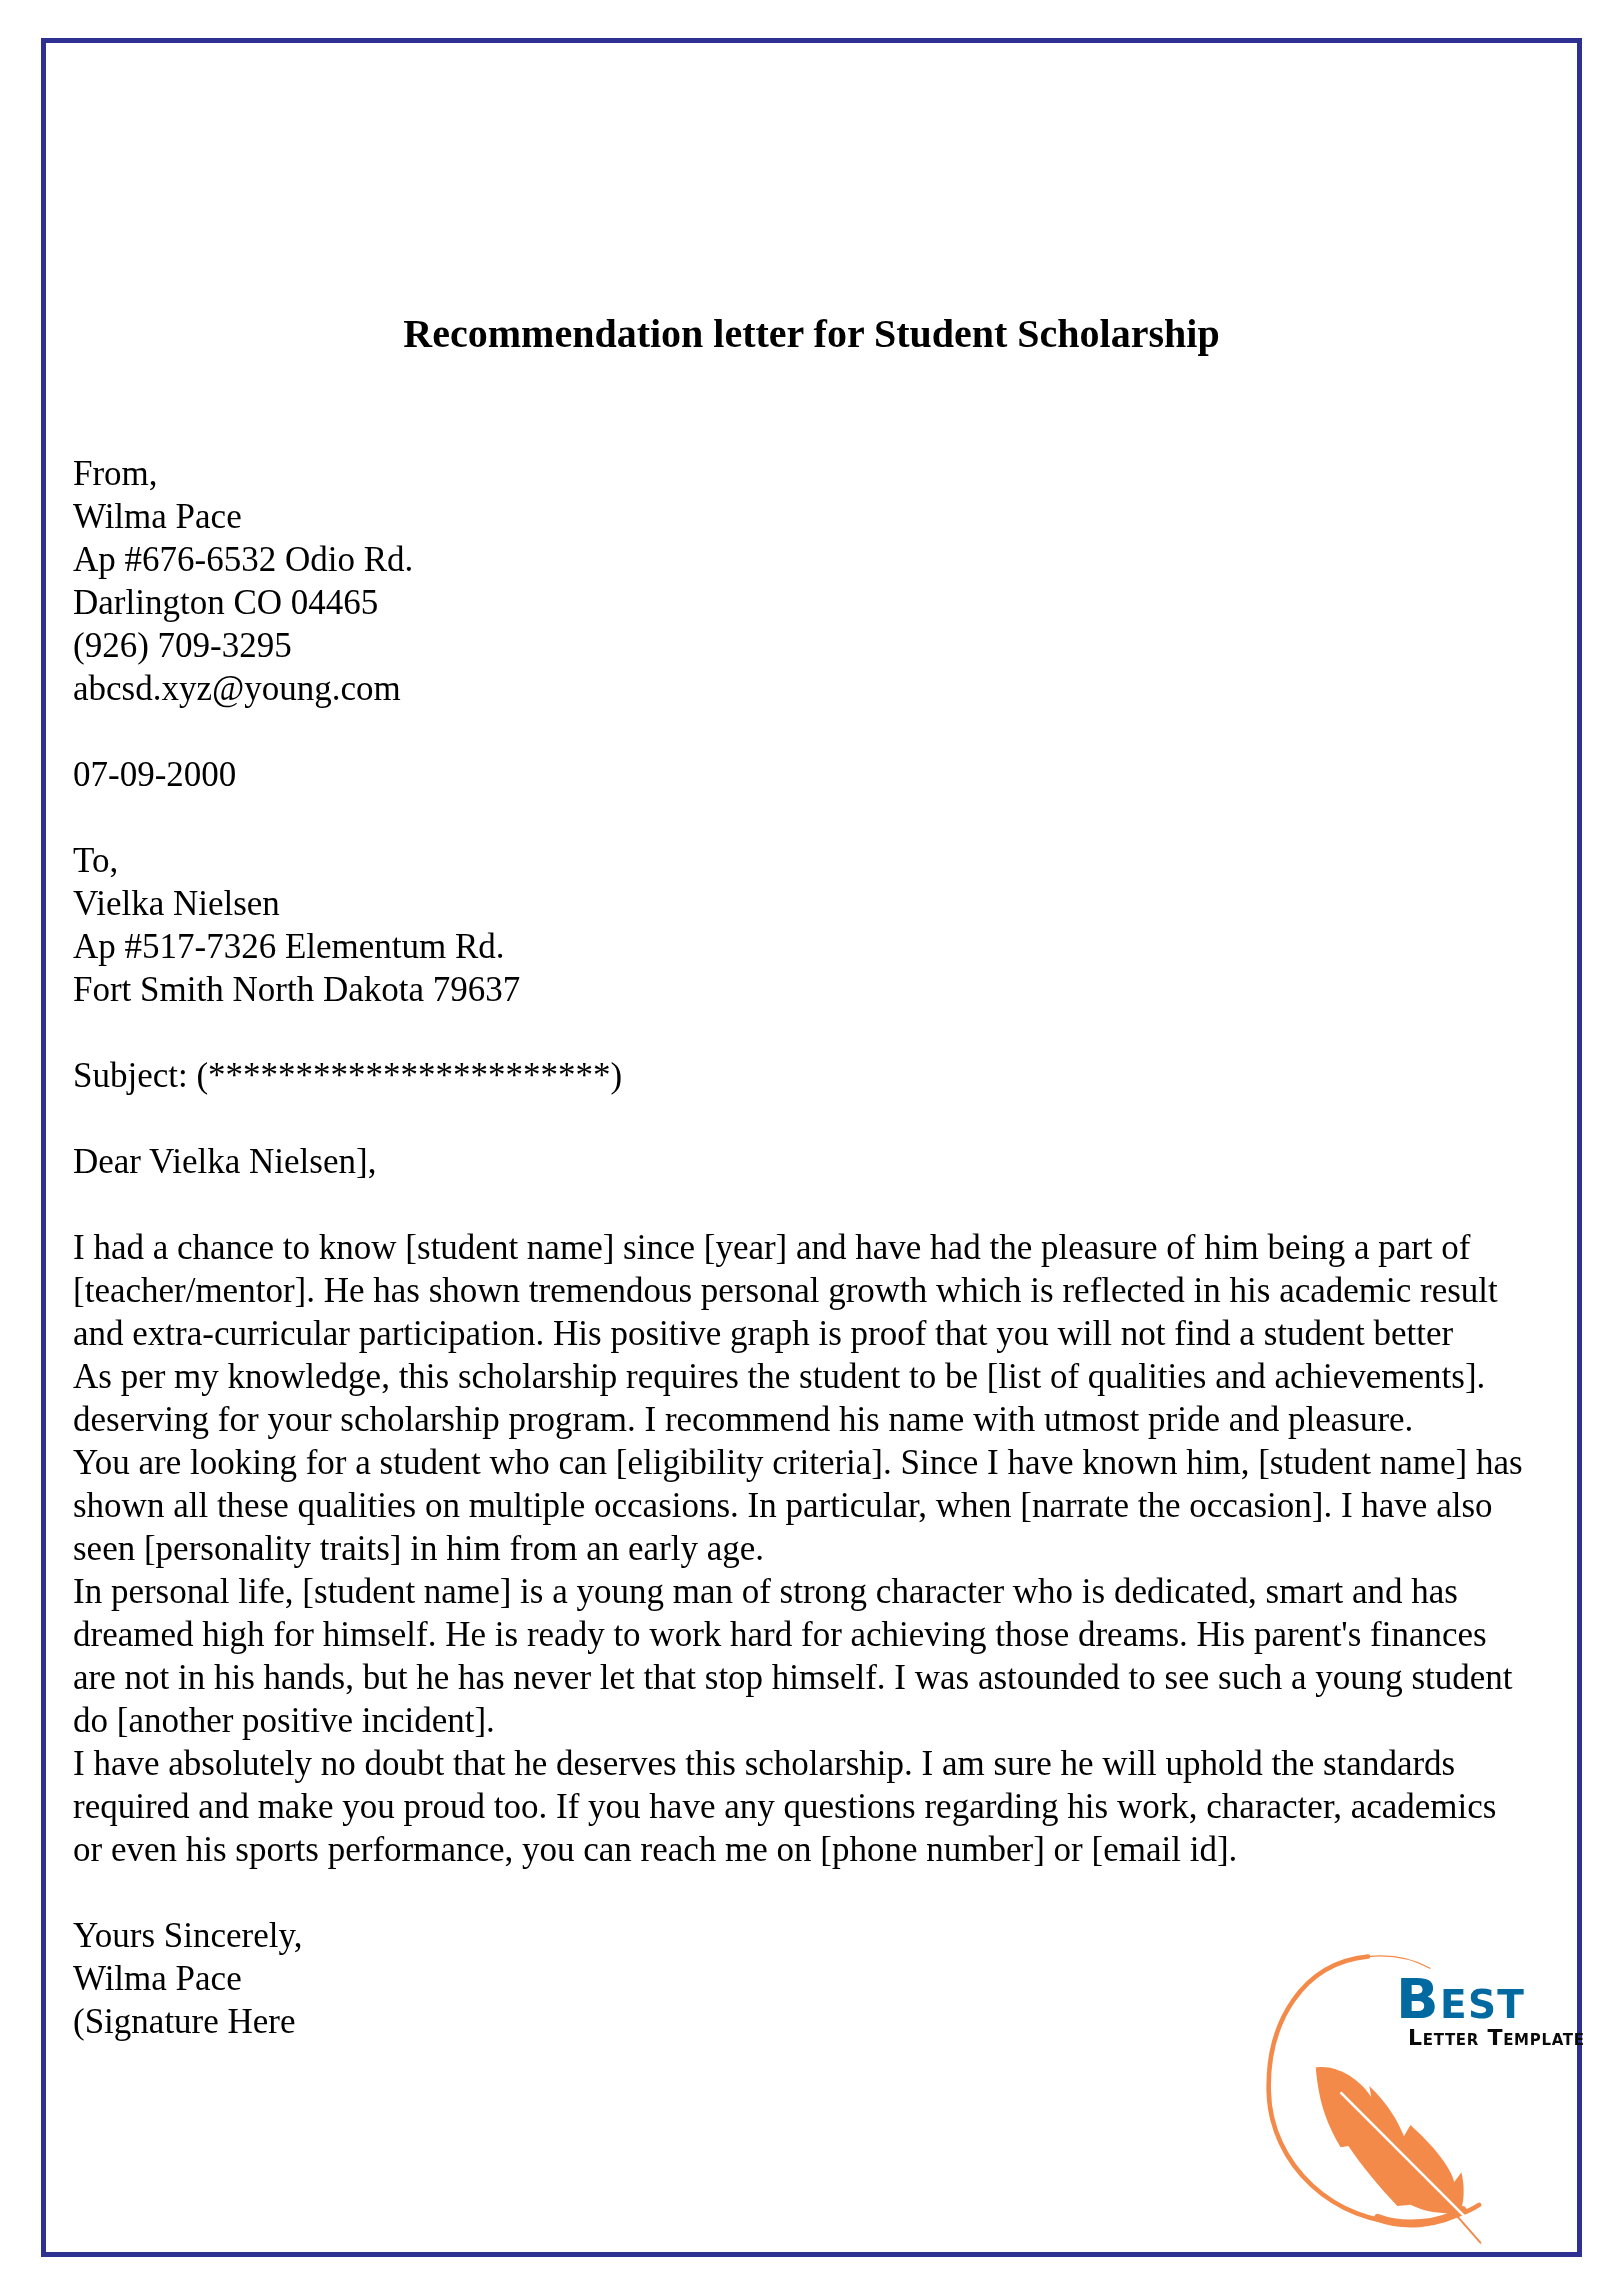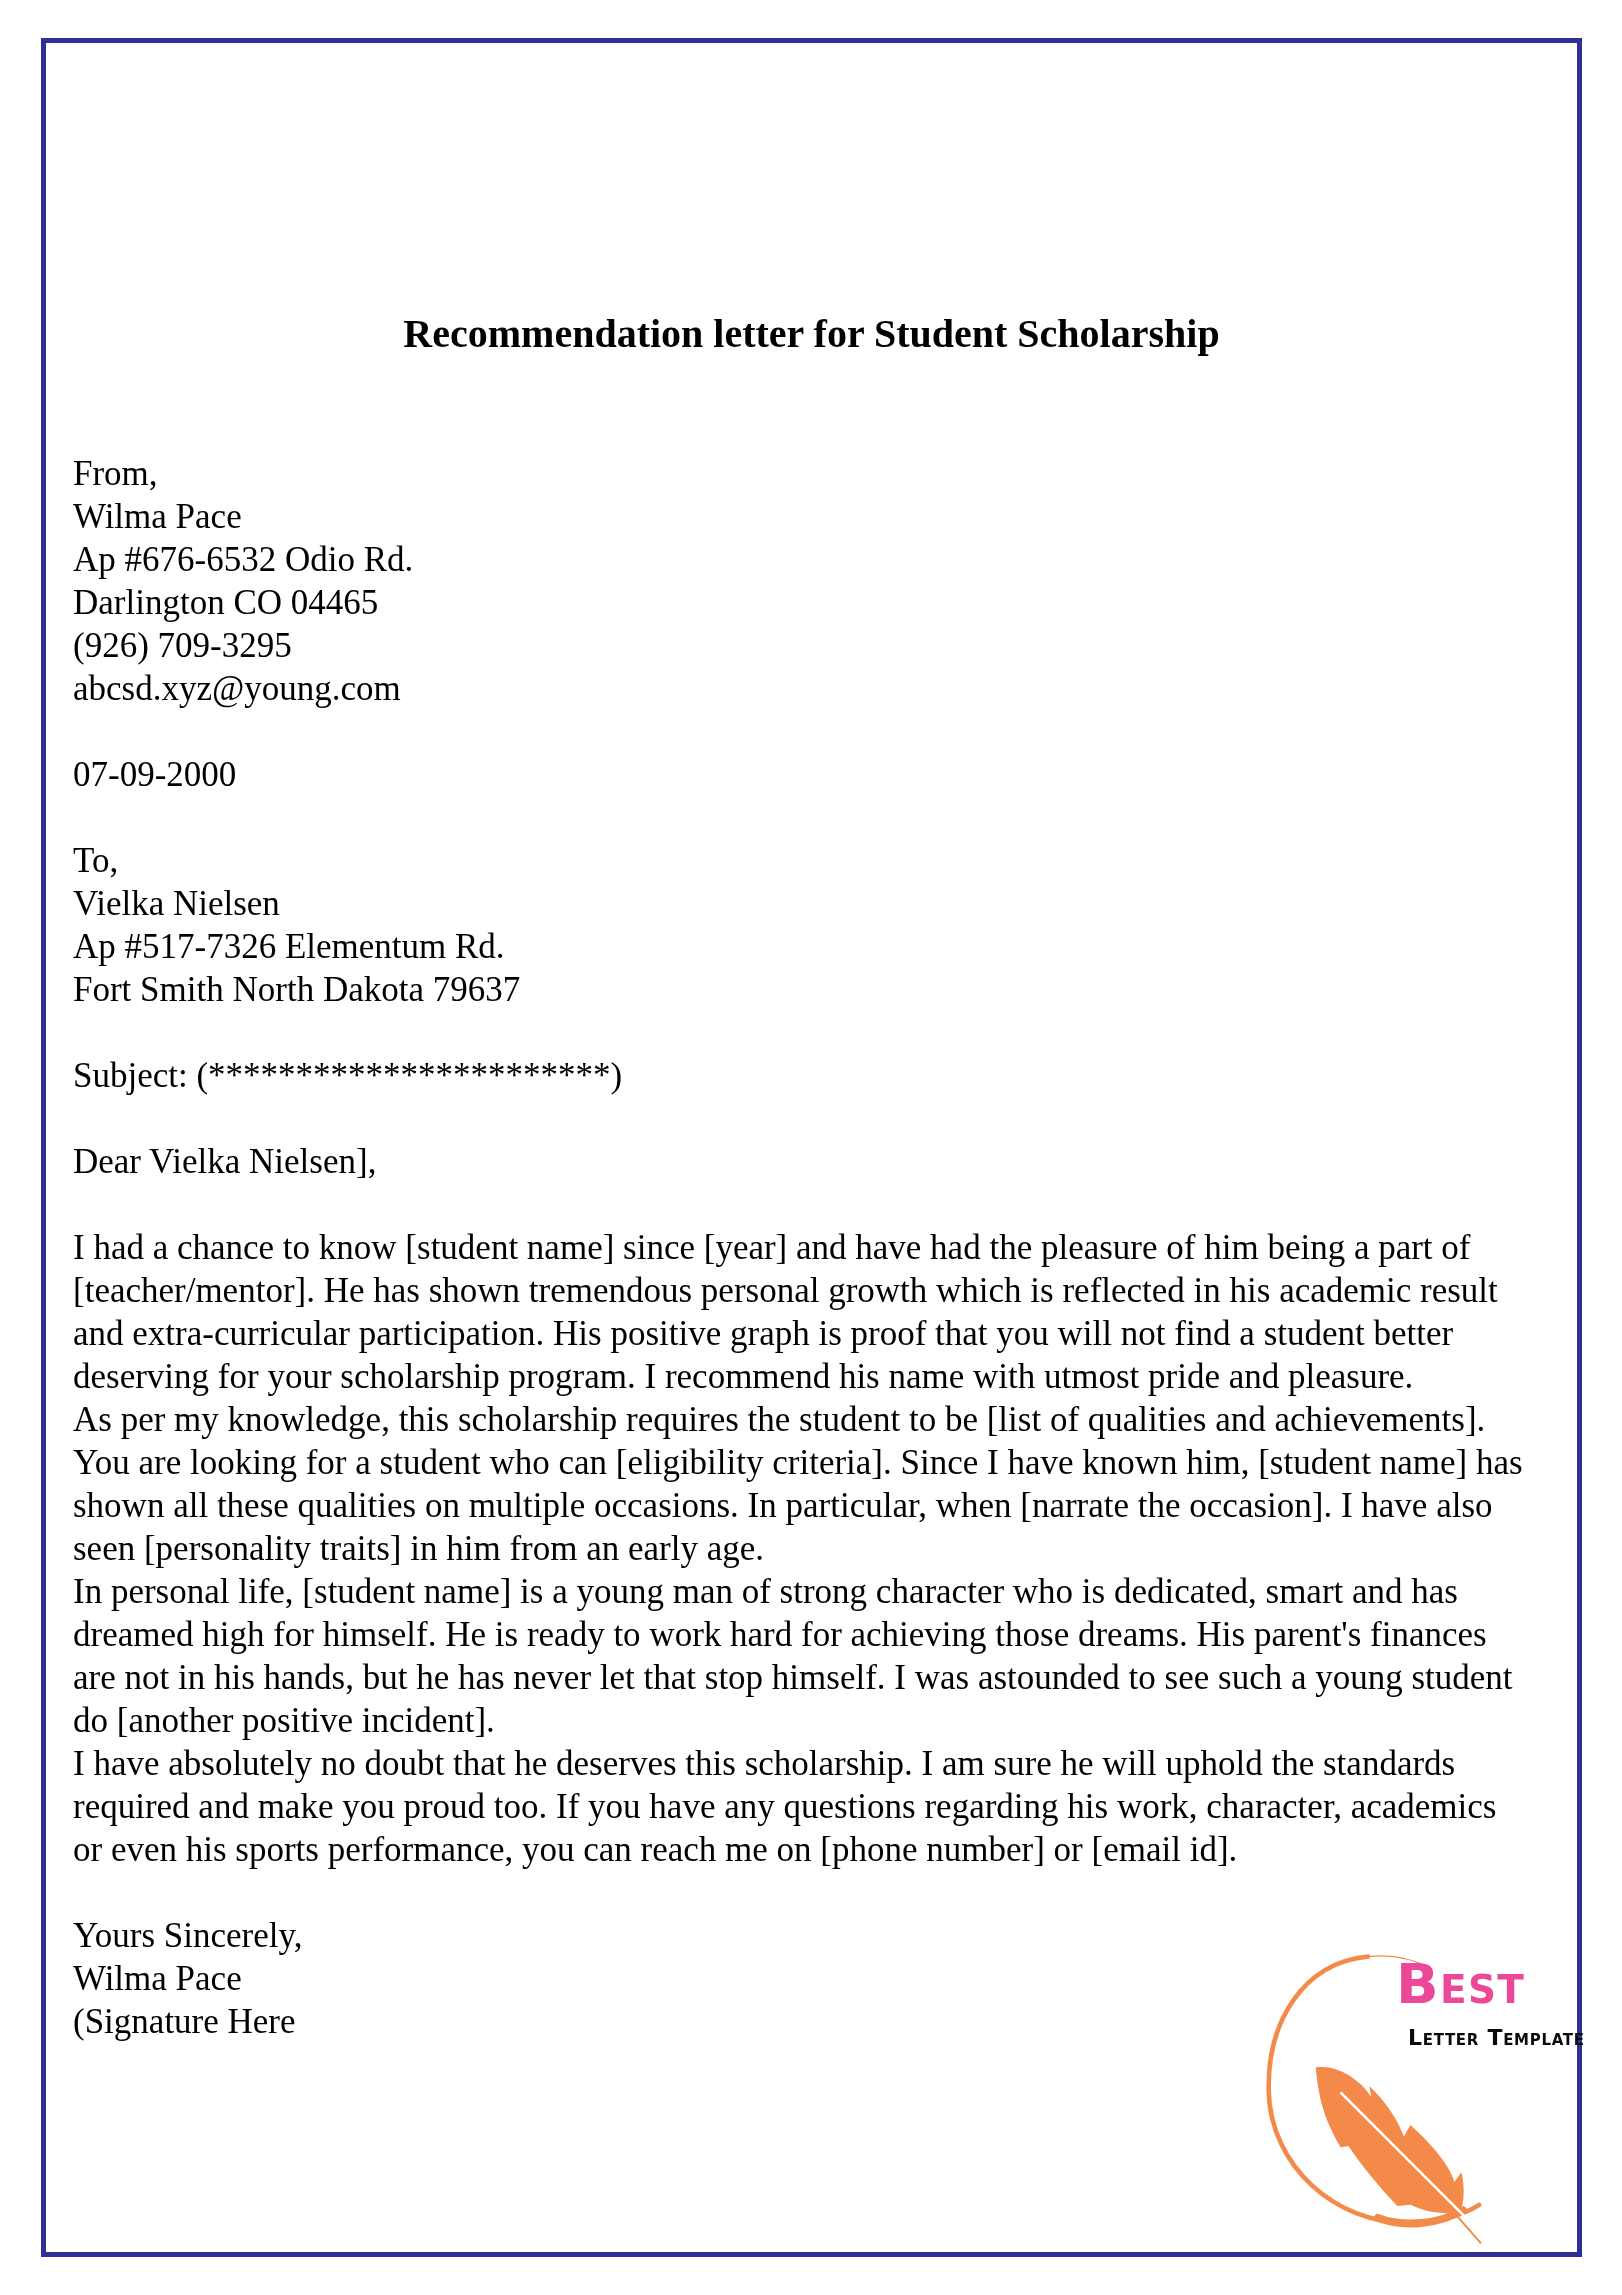--- a/index.html
+++ b/index.html
@@ -21,23 +21,23 @@
     position: absolute; left: 73px; top: 452px; width: 1498px;
     font-size: 35px; line-height: 43px;
   }
   .line { display: block; white-space: nowrap; height: 43px; }
   .gap { display: block; height: 43px; }
   .logo {
     position: absolute; left: 1263px; top: 1950px; width: 308px; height: 294px;
   }
   .logo svg { position: absolute; left: 0; top: 0; }
   .logo-best {
-    position: absolute; left: 133px; top: 6px;
+    position: absolute; left: 133px; top: 21px;
     font-family: "DejaVu Sans", "Liberation Sans", sans-serif;
-    font-weight: bold; font-size: 56px; line-height: 56px; color: #ec4899;
+    font-weight: bold; font-size: 56px; line-height: 56px; color: #0369a1;
     font-variant: small-caps; letter-spacing: 1.3px;
   }
   .logo-sub {
     position: absolute; left: 145px; top: 77px;
     font-family: "DejaVu Sans", "Liberation Sans", sans-serif;
     font-weight: bold; font-size: 22px; line-height: 22px; color: #0a0a0a;
     font-variant: small-caps; letter-spacing: 0.7px; white-space: nowrap;
   }
 </style>
 </head>
@@ -67,22 +67,22 @@
   </div>
   <span class="gap"></span>
   <span class="line">Subject: (***********************)</span>
   <span class="gap"></span>
   <span class="line">Dear Vielka Nielsen],</span>
   <span class="gap"></span>
   <div>
     <span class="line">I had a chance to know [student name] since [year] and have had the pleasure of him being a part of</span>
     <span class="line">[teacher/mentor]. He has shown tremendous personal growth which is reflected in his academic result</span>
     <span class="line">and extra-curricular participation. His positive graph is proof that you will not find a student better</span>
+    <span class="line">As per my knowledge, this scholarship requires the student to be [list of qualities and achievements].</span>
     <span class="line">deserving for your scholarship program. I recommend his name with utmost pride and pleasure.</span>
-    <span class="line">As per my knowledge, this scholarship requires the student to be [list of qualities and achievements].</span>
     <span class="line">You are looking for a student who can [eligibility criteria]. Since I have known him, [student name] has</span>
     <span class="line">shown all these qualities on multiple occasions. In particular, when [narrate the occasion]. I have also</span>
     <span class="line">seen [personality traits] in him from an early age.</span>
     <span class="line">In personal life, [student name] is a young man of strong character who is dedicated, smart and has</span>
     <span class="line">dreamed high for himself. He is ready to work hard for achieving those dreams. His parent's finances</span>
     <span class="line">are not in his hands, but he has never let that stop himself. I was astounded to see such a young student</span>
     <span class="line">do [another positive incident].</span>
     <span class="line">I have absolutely no doubt that he deserves this scholarship. I am sure he will uphold the standards</span>
     <span class="line">required and make you proud too. If you have any questions regarding his work, character, academics</span>
     <span class="line">or even his sports performance, you can reach me on [phone number] or [email id].</span>

